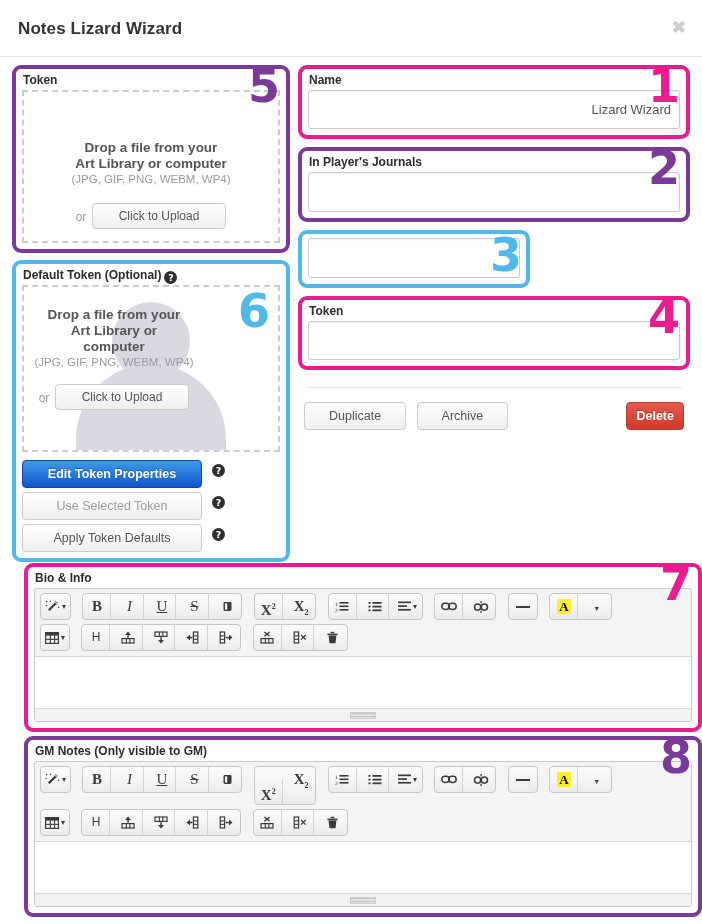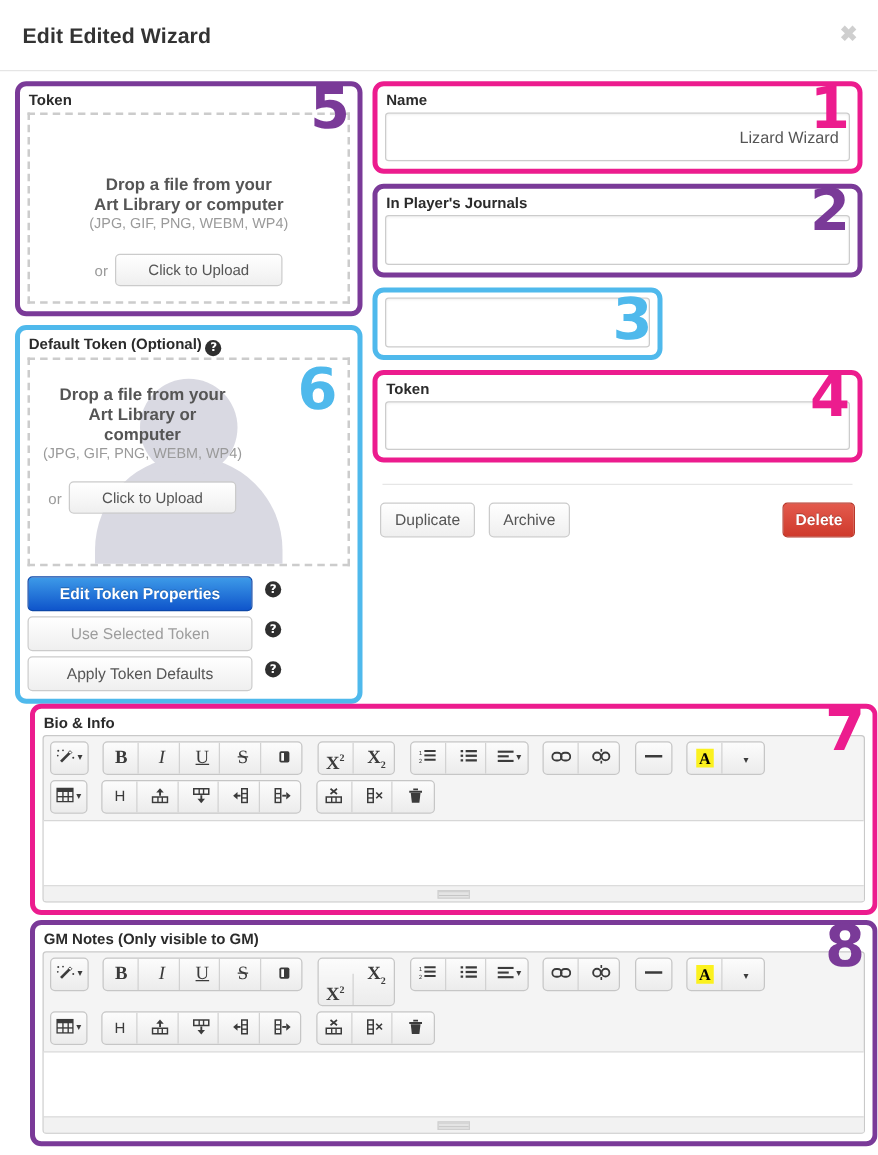--- a/index.html
+++ b/index.html
@@ -109,21 +109,21 @@
 
   
   .btn {
     display: inline-block;
     border: 1px solid #cbcbcb;
     border-radius: 4px;
     background: linear-gradient(#ffffff, #efefef);
     color: #555;
     font-family: "Liberation Sans", sans-serif;
     font-size: 12.5px;
-    padding: 6px 11px;
+    padding: 6px 24px;
     cursor: pointer;
     line-height: 14px;
   }
   .btn.small { font-size: 12px; padding: 5px 26px; }
   .btn-block {
     display: block; width: 180px; text-align: center;
     margin-bottom: 7px;
   }
   .btn-primary {
     background: linear-gradient(#3d9ae8, #0f55cb);
@@ -209,21 +209,21 @@
     border: 1px solid #cfcfcf;
   }
   .sec-ed { margin: 0 12px; }
 </style>
 </head>
 <body>
 
 <div id="page">
 
   <div class="dlg-header">
-    <div class="dlg-title">Edit Edited Wizard</div>
+    <div class="dlg-title">Notes Lizard Wizard</div>
     <div class="dlg-close">✖</div>
   </div>
 
   <div class="cols" style="height:470px;">
 
     <div class="col-left">
 
       <div class="ann purple" style="margin-bottom:7px;">
         <div class="ann-num">5</div>
         <span class="fld-label">Token</span>

